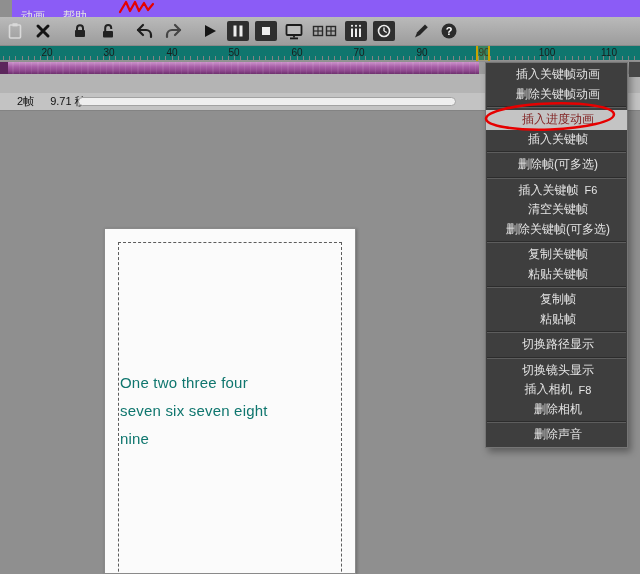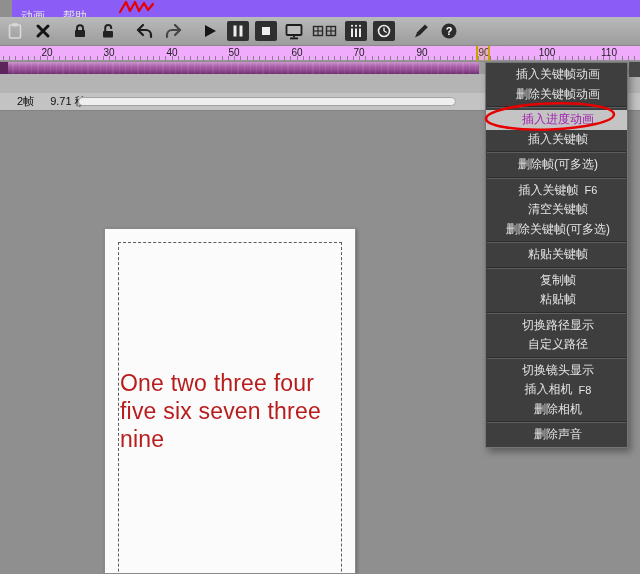--- a/index.html
+++ b/index.html
@@ -12,21 +12,21 @@
   .menu-item{padding:0 9px;height:100%;display:flex;align-items:center}
   .scribble{position:absolute;left:106px;top:0;width:40px;height:16px;pointer-events:none}
 
   
   .toolbar{position:absolute;left:0;top:17px;width:100%;height:29px;background:linear-gradient(#bababa,#9c9c9c);border-bottom:1px solid #898989;display:flex;align-items:center;padding-left:4px;gap:6px}
   .tbtn{width:22px;height:20px;display:flex;align-items:center;justify-content:center;flex:0 0 auto}
   .tbtn.dark{background:#2f2f2f;border-radius:2px}
   .tgap{width:3px;flex:0 0 auto}
 
   
-  .ruler{position:absolute;left:0;top:46px;width:100%;height:15px;background:#f0abfc;border-bottom:1px solid #949494}
+  .ruler{position:absolute;left:0;top:46px;width:100%;height:15px;background:#0f766e;border-bottom:1px solid #949494}
   .ruler-label{position:absolute;top:1px;transform:translateX(-50%);font-size:10px;color:#1b1b1b}
   .tickband{position:absolute;left:3px;right:0;bottom:0;height:4px;background:repeating-linear-gradient(to right,#848484 0 1px,transparent 1px 6.25px)}
   .playhead{position:absolute;left:476px;top:0;width:14px;height:15px;border-left:2px solid #c9a300;border-right:2px solid #c9a300;background:rgba(222,190,40,.18)}
 
   
   .trackrow{position:absolute;left:0;top:62px;width:100%;height:12px;background:#9c9c9c}
   .purple{position:absolute;left:0;top:0;height:100%;width:479px;background:linear-gradient(#cb93cb 0%,#a75fa7 40%,#8d478d 75%,#6e306e 100%)}
   .purple::after{content:"";position:absolute;inset:0;background:repeating-linear-gradient(to right,rgba(255,255,255,.07) 0 1px,transparent 1px 6.25px)}
   .purple-cap{position:absolute;left:0;top:0;width:8px;height:100%;background:#5c265c}
 
@@ -35,27 +35,27 @@
   
   .inforow{position:absolute;left:0;top:93px;width:100%;height:18px;background:#c3c3c3;border-bottom:1px solid #838383;display:flex;align-items:center;font-size:11px;color:#101010}
   .frame-label{margin-left:17px}
   .time-label{margin-left:16px}
   .hscroll{position:absolute;left:78px;top:97px;width:378px;height:9px;background:#efefef;border:1px solid #a2a2a2;border-radius:5px}
 
   
   .canvas{position:absolute;left:0;top:112px;width:100%;height:462px;background:#8f8f8f}
   .page{position:absolute;left:104px;top:116px;width:252px;height:346px;background:#fbfbfb;border:1px solid #8a8a8a;overflow:hidden;box-shadow:1px 1px 3px rgba(0,0,0,.25)}
   .margin-dashed{position:absolute;left:13px;top:13px;right:13px;height:400px;border:1px dashed #5c5c5c}
-  .page-text{position:absolute;left:15px;top:140px;font-size:23px;line-height:28px;color:#b91c1c;letter-spacing:.2px}
+  .page-text{position:absolute;left:15px;top:140px;font-size:15px;line-height:28px;color:#0f766e;letter-spacing:.2px}
 
   
   .ctx{position:absolute;left:485px;top:62px;width:143px;background:#3e3e3e;border:1px solid #757575;padding:2px 0;box-shadow:3px 4px 7px rgba(0,0,0,.35)}
   .mi{height:19.5px;display:flex;align-items:center;justify-content:center;padding:0 8px 0 11px;font-size:12px;color:#e4e4e4;white-space:nowrap}
   .mi .sc{font-size:11px;margin-left:6px}
-  .mi.hl{background:#c4c4c4;color:#a21caf}
+  .mi.hl{background:#c4c4c4;color:#7f1d1d}
   .sep{height:0;margin:2px 1px;border-top:1px solid #2c2c2c;border-bottom:1px solid #5d5d5d}
 
   .red-ellipse{position:absolute;left:480px;top:99px;width:152px;height:35px;pointer-events:none}
   .corner-frag{position:absolute;left:629px;top:62px;width:11px;height:15px;background:#474747}
   svg{display:block}
   svg text{font-family:"Liberation Sans",sans-serif}
 </style>
 </head>
 <body>
 
@@ -198,21 +198,21 @@
     <span class="frame-label">2帧</span>
     <span class="time-label">9.71 秒</span>
   </div>
   <div class="hscroll"></div>
 
   <div class="canvas">
     <div class="page">
       <div class="margin-dashed"></div>
       <div class="page-text">
         <div>One two three four</div>
-        <div>five six seven three</div>
+        <div>seven six seven eight</div>
         <div>nine</div>
       </div>
     </div>
   </div>
 
   <div class="ctx">
     <div class="mi">
         <span>插入关键帧动画</span>
       </div>
     <div class="mi">
@@ -235,35 +235,35 @@
         <span class="sc">F6</span>
       </div>
     <div class="mi">
         <span>清空关键帧</span>
       </div>
     <div class="mi">
         <span>删除关键帧(可多选)</span>
       </div>
     <div class="sep"></div>
     <div class="mi">
+        <span>复制关键帧</span>
+      </div>
+    <div class="mi">
         <span>粘贴关键帧</span>
       </div>
     <div class="sep"></div>
     <div class="mi">
         <span>复制帧</span>
       </div>
     <div class="mi">
         <span>粘贴帧</span>
       </div>
     <div class="sep"></div>
     <div class="mi">
         <span>切换路径显示</span>
-      </div>
-    <div class="mi">
-        <span>自定义路径</span>
       </div>
     <div class="sep"></div>
     <div class="mi">
         <span>切换镜头显示</span>
       </div>
     <div class="mi">
         <span>插入相机</span>
         <span class="sc">F8</span>
       </div>
     <div class="mi">

